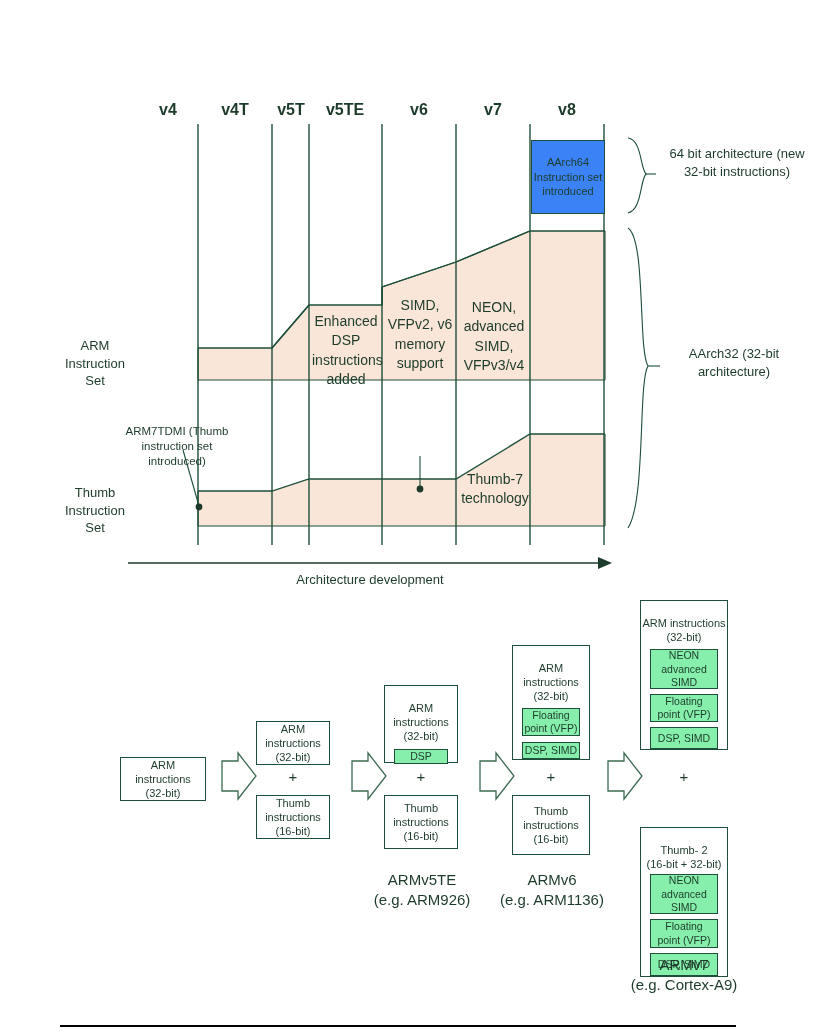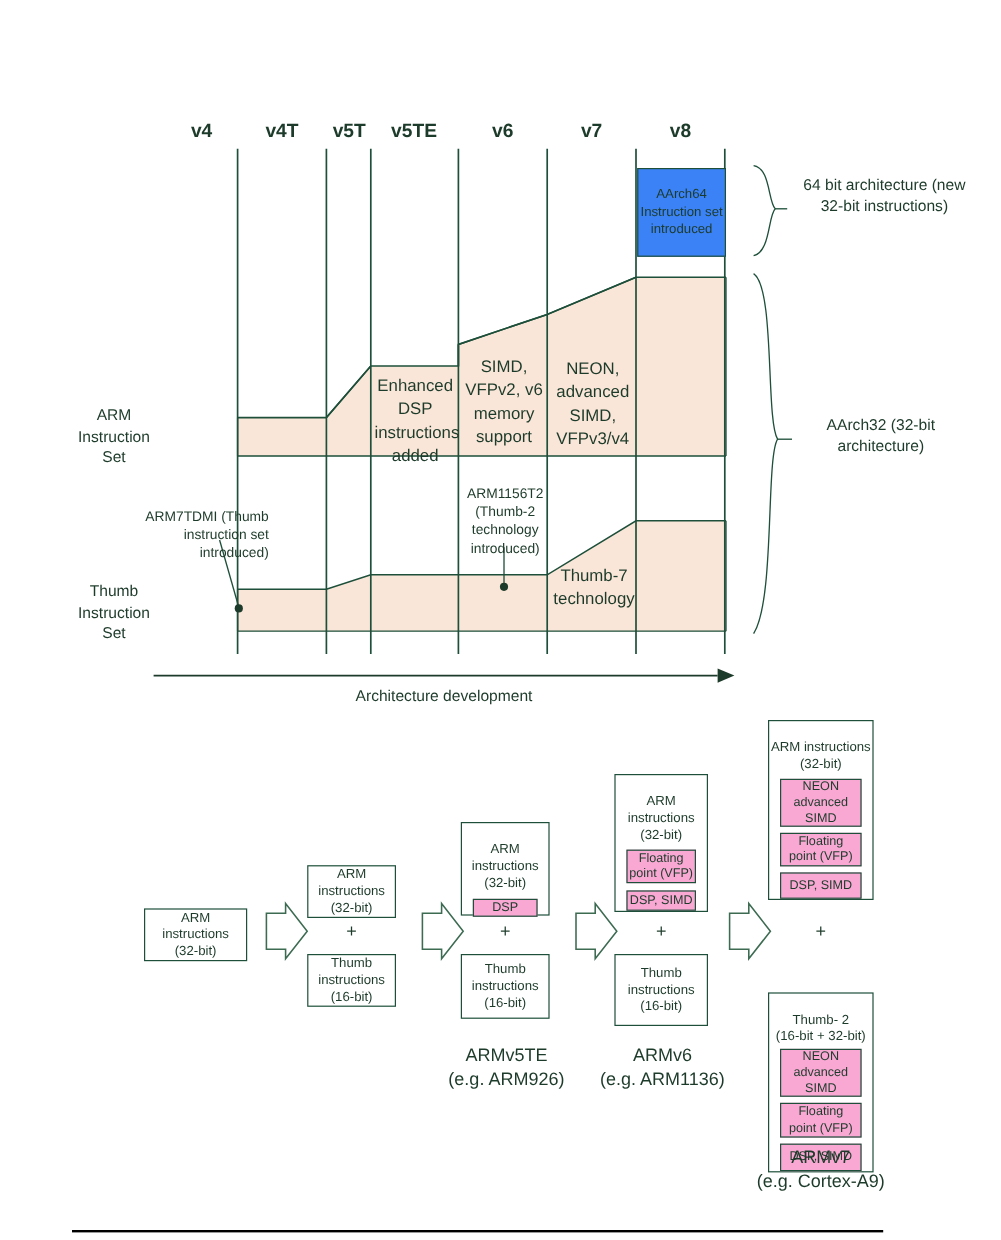--- a/index.html
+++ b/index.html
@@ -18,21 +18,21 @@
   .side-lbl{font-size:13px;line-height:1.35;}
   .brace-lbl{font-size:13px;line-height:1.35;}
   .region-lbl{font-size:14px;line-height:1.38;}
   .callout{font-size:11.5px;line-height:1.32;}
 
   .bx{position:absolute;border:1.4px solid #1d4f3a;background:#ffffff;
       box-sizing:border-box;display:flex;flex-direction:column;
       align-items:center;justify-content:center;
       font-size:11px;line-height:1.28;text-align:center;color:#1d3b2a;}
   .bx.outer{justify-content:flex-start;padding-top:15px;}
-  .bx .inner{border:1.2px solid #1d4f3a;background:#f9a8d4;width:calc(100% - 18px);
+  .bx .inner{border:1.2px solid #1d4f3a;background:#86efac;width:calc(100% - 18px);
       display:flex;align-items:center;justify-content:center;text-align:center;
       font-size:10.5px;line-height:1.25;box-sizing:border-box;}
   .plus{position:absolute;font-size:15px;text-align:center;color:#1d3b2a;}
   .cap{position:absolute;text-align:center;font-size:15px;line-height:1.35;color:#1d3b2a;}
   .hr-bottom{position:absolute;background:#000;height:2px;}
   .aarch64box{position:absolute;border:1.4px solid #1d4f3a;background:#3b82f6;
       box-sizing:border-box;display:flex;align-items:center;justify-content:center;
       text-align:center;font-size:11px;line-height:1.35;color:#1d3b2a;}
 </style>
 </head>
@@ -110,22 +110,21 @@
     <div>Thumb</div>
     <div>Instruction</div>
     <div>Set</div>
   </div>
 
   <div class="lbl region-lbl" style="left:312px;top:312px;width:68px;">Enhanced DSP instructions added</div>
   <div class="lbl region-lbl" style="left:386px;top:296px;width:68px;">SIMD, VFPv2, v6 memory support</div>
   <div class="lbl region-lbl" style="left:460px;top:298px;width:68px;">NEON, advanced SIMD, VFPv3/v4</div>
   <div class="lbl region-lbl" style="left:460px;top:470px;width:70px;">Thumb-7 technology</div>
 
-  <div class="lbl callout" style="left:106px;top:424px;width:118px;text-align:right;">ARM7TDMI (Thumb instruction set introduced)</div>
-  <div class="lbl callout" style="left:376px;top:405px;width:90px;">ARM1156T2 (Thumb-2 technology introduced)</div>
+  <div class="lbl callout" style="left:118px;top:424px;width:118px;">ARM7TDMI (Thumb instruction set introduced)</div>
 
   <div class="lbl axis-cap" style="left:250px;top:572px;width:240px;">Architecture development</div>
 
   <div class="bx" style="left:120px;top:757px;width:86px;height:44px;">
     <span>ARM</span>
     <span>instructions</span>
     <span>(32-bit)</span>
   </div>
 
   <div class="bx" style="left:256px;top:721px;width:74px;height:44px;">

